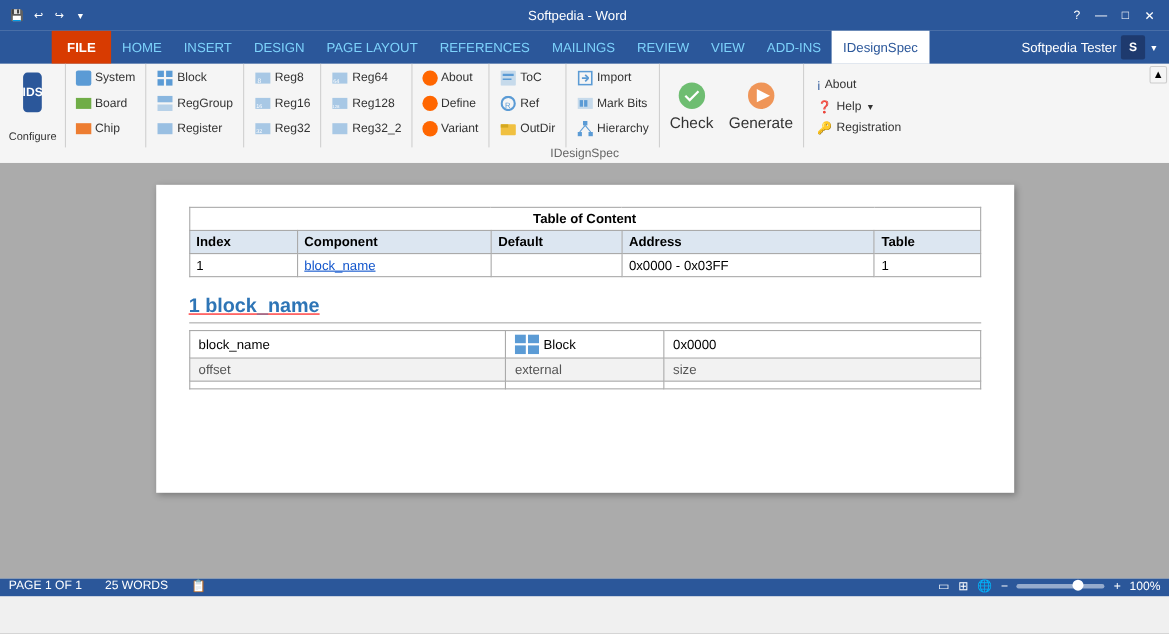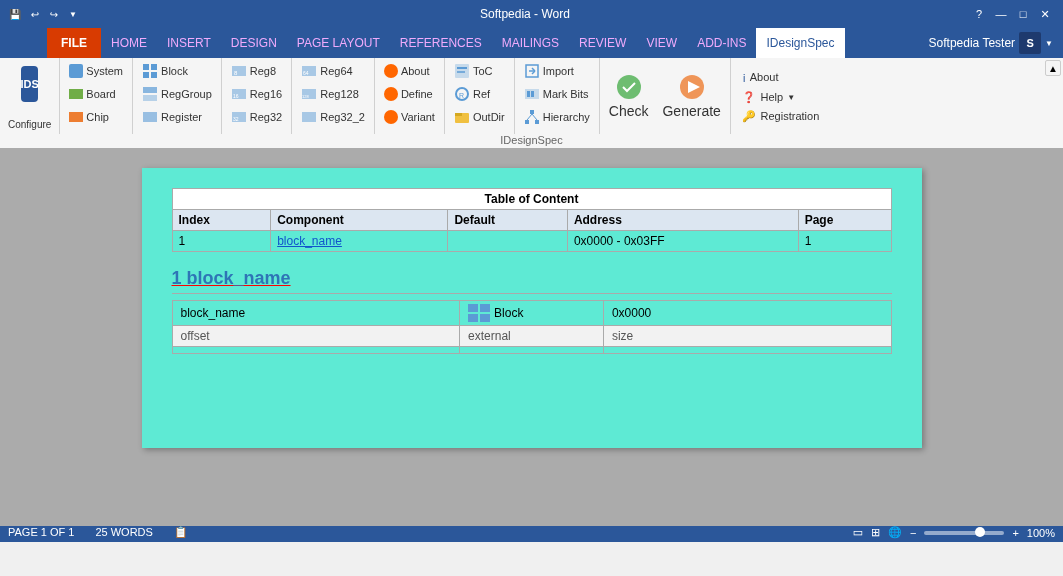--- a/index.html
+++ b/index.html
@@ -36,21 +36,21 @@
       color: white;
       padding: 0 14px;
       display: flex;
       align-items: center;
       font-size: 12px;
       font-weight: bold;
       cursor: pointer;
       margin-left: 47px;
     }
     .menu-item {
-      color: #f0abfc;
+      color: #7dd3fc;
       padding: 0 10px;
       display: flex;
       align-items: center;
       font-size: 12px;
       cursor: pointer;
     }
     .menu-item.active { background: white; color: #2b579a; }
     .menu-spacer { flex: 1; }
     .user-area {
       display: flex;
@@ -162,21 +162,21 @@
       background: #ababab;
       flex: 1;
       overflow: auto;
       display: flex;
       flex-direction: column;
       align-items: center;
       padding: 20px;
       height: calc(576px - 28px - 30px - 116px - 24px);
     }
     .doc-page {
-      background: #5eead4;
+      background: #ffffff;
       width: 780px;
       min-height: 280px;
       padding: 20px 30px;
       box-shadow: 2px 2px 6px rgba(0,0,0,0.3);
     }
 
     
     .toc-table {
       width: 100%;
       border-collapse: collapse;
@@ -592,21 +592,21 @@
     <table class="toc-table">
       <tbody>
           <tr>
         <td colspan="5" class="toc-title">Table of Content</td>
       </tr>
       <tr class="header-row">
         <td style="font-weight:bold;">Index</td>
         <td style="font-weight:bold;">Component</td>
         <td style="font-weight:bold;">Default</td>
         <td style="font-weight:bold;">Address</td>
-        <td style="font-weight:bold;">Page</td>
+        <td style="font-weight:bold;">Table</td>
       </tr>
       <tr>
         <td>1</td>
         <td><span class="link-blue">block_name</span></td>
         <td></td>
         <td>0x0000 - 0x03FF</td>
         <td>1</td>
       </tr>
     </tbody>
       </table>

